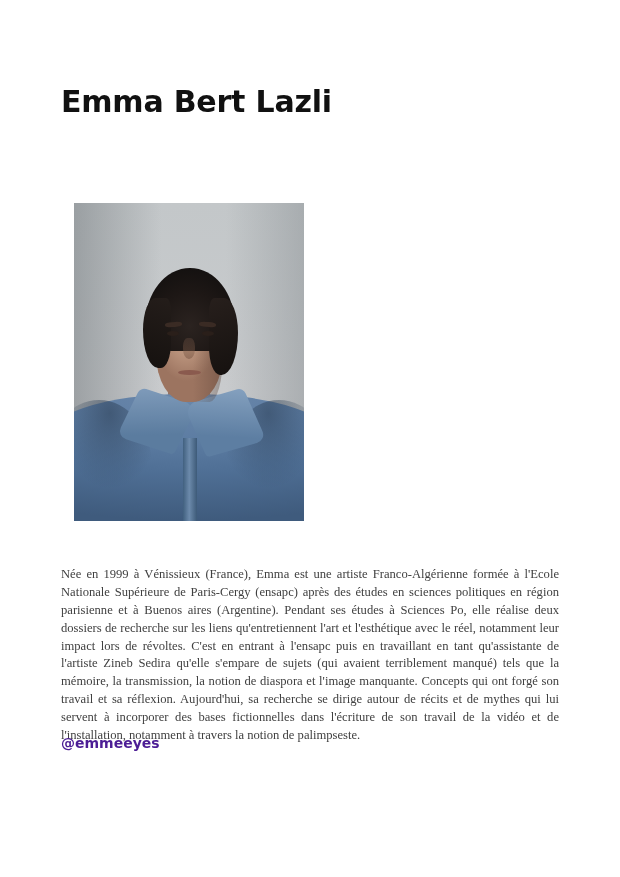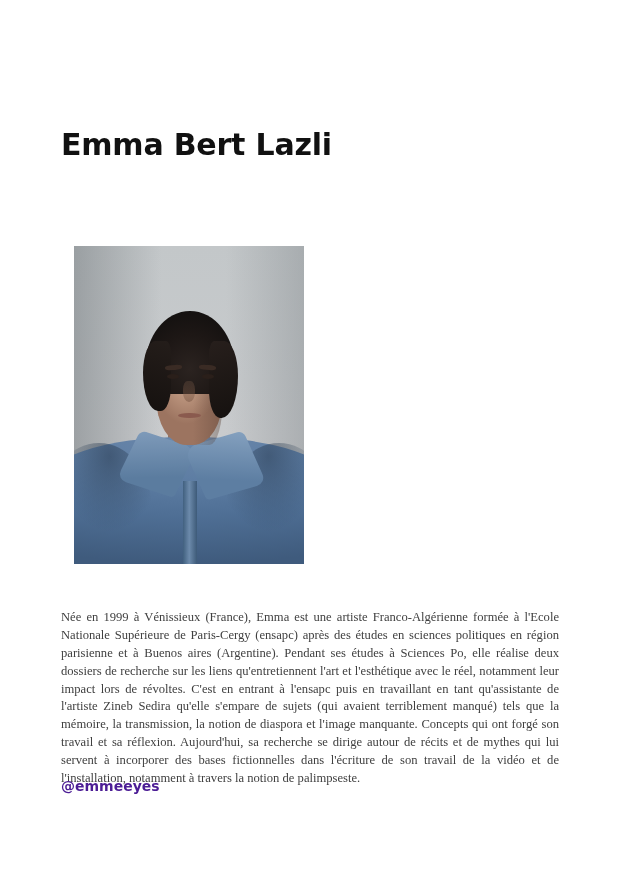--- a/index.html
+++ b/index.html
@@ -13,21 +13,20 @@
     overflow: hidden;
     font-family: "Liberation Serif", serif;
     color: #111111;
   }
   .page {
     position: relative;
     width: 620px;
     height: 684px;
     background: #ffffff;
     box-sizing: border-box;
-    margin-top: 43px;
   }
   .title {
     position: absolute;
     left: 61px;
     top: 84px;
     font-family: "DejaVu Sans", sans-serif;
     font-weight: bold;
     font-size: 30px;
     letter-spacing: -0.2px;
     color: #111111;

